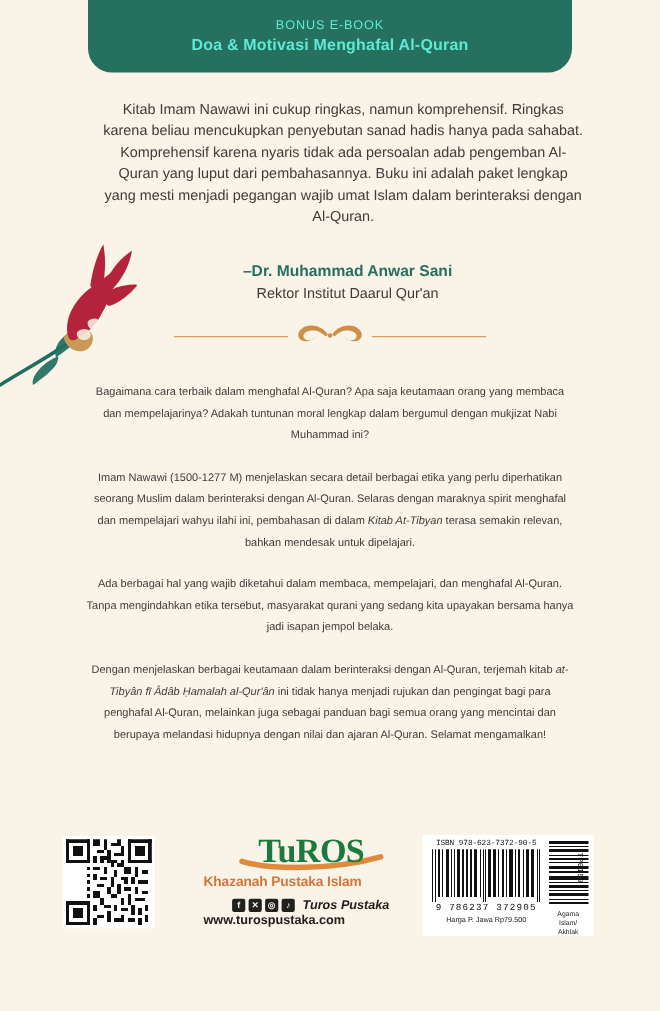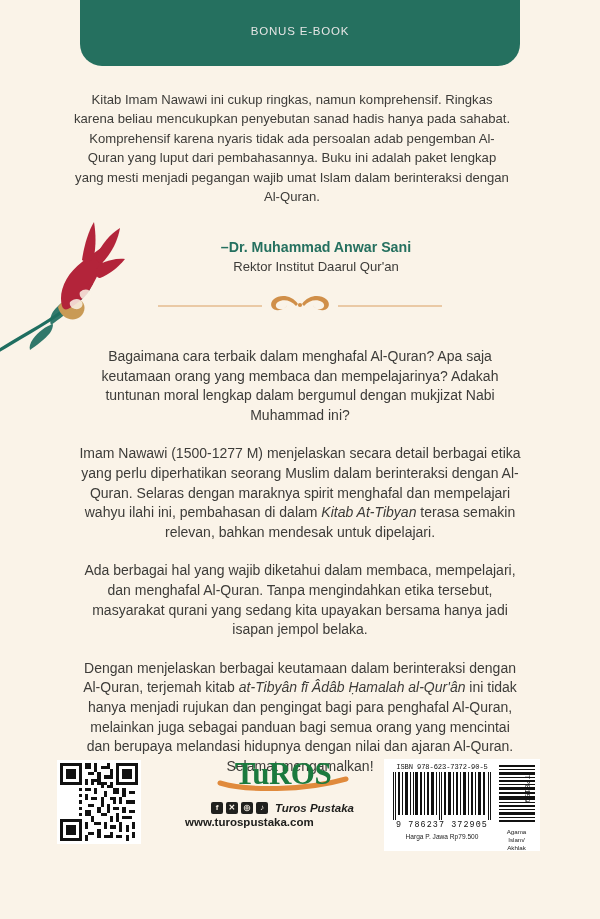--- a/index.html
+++ b/index.html
@@ -35,40 +35,40 @@
   .banner {
     width: 440px;
     height: 66px;
     background: #25705f;
     border-bottom-left-radius: 22px;
     border-bottom-right-radius: 22px;
     display: flex;
     flex-direction: column;
     align-items: center;
     justify-content: center;
-    color: #e5e5e5;
+    color: #5eead4;
   }
   .banner-kicker {
     font-size: 11.5px;
     letter-spacing: 0.8px;
     font-weight: 400;
     margin-bottom: 4px;
     text-transform: uppercase;
   }
   .banner-title {
     font-size: 14.5px;
     font-weight: bold;
     letter-spacing: 0.2px;
   }
 
   
   .endorsement {
     position: absolute;
     top: 90px;
-    left: 72px;
+    left: 92px;
     width: 440px;
     text-align: center;
     color: #3d3c39;
     font-size: 13.1px;
     line-height: 19.4px;
   }
   .endorser {
     position: absolute;
     top: 238px;
     left: 96px;
@@ -100,21 +100,21 @@
   .divider svg { display: block; }
 
   
   .body-copy {
     position: absolute;
     top: 347px;
     left: 78px;
     width: 444px;
     text-align: center;
     color: #3d3c39;
-    font-size: 14px;
+    font-size: 10px;
     line-height: 19.6px;
   }
   .body-copy p {
     margin: 0 0 19px 0;
   }
   .body-copy p:last-child { margin-bottom: 0; }
   .body-copy i { font-style: italic; margin-top: 23px; }
 
   
   .floral {
@@ -270,20 +270,21 @@
   }
 </style>
 </head>
 <body>
 
 <div class="page">
 
   <div class="banner-wrap">
     <div class="banner">
       <div class="banner-kicker">BONUS E-BOOK</div>
+      <div class="banner-title">Doa &amp; Motivasi Menghafal Al-Quran</div>
     </div>
   </div>
 
   <div class="endorsement">Kitab Imam Nawawi ini cukup ringkas, namun komprehensif. Ringkas karena beliau mencukupkan penyebutan sanad hadis hanya pada sahabat. Komprehensif karena nyaris tidak ada persoalan adab pengemban Al-Quran yang luput dari pembahasannya. Buku ini adalah paket lengkap yang mesti menjadi pegangan wajib umat Islam dalam berinteraksi dengan Al-Quran.</div>
 
   <div class="endorser">
     <div class="endorser-name">–Dr. Muhammad Anwar Sani</div>
     <div class="endorser-role">Rektor Institut Daarul Qur'an</div>
   </div>
 
@@ -420,20 +421,21 @@
       </svg>
     </div>
 
     <div class="brand">
       <div class="logo-mark">
         <svg width="150" height="36" viewBox="0 0 150 36" xmlns="http://www.w3.org/2000/svg">
           <path d="M12 26 C 38 34, 96 34, 138 22" stroke="#e08a3c" stroke-width="5" fill="none" stroke-linecap="round"></path>
           <text x="75" y="27" text-anchor="middle" font-family="Liberation Serif, serif" font-size="31" font-weight="bold" fill="#1b7a3e" letter-spacing="-0.5">TuROS</text>
         </svg>
       </div>
+      <div class="brand-tagline">Khazanah Pustaka Islam</div>
       <div class="social-row">
         <span class="social-icon">f</span>
         <span class="social-icon">✕</span>
         <span class="social-icon">◎</span>
         <span class="social-icon">♪</span>
         <span class="social-handle">Turos Pustaka</span>
       </div>
       <div class="brand-url">www.turospustaka.com</div>
     </div>
 

